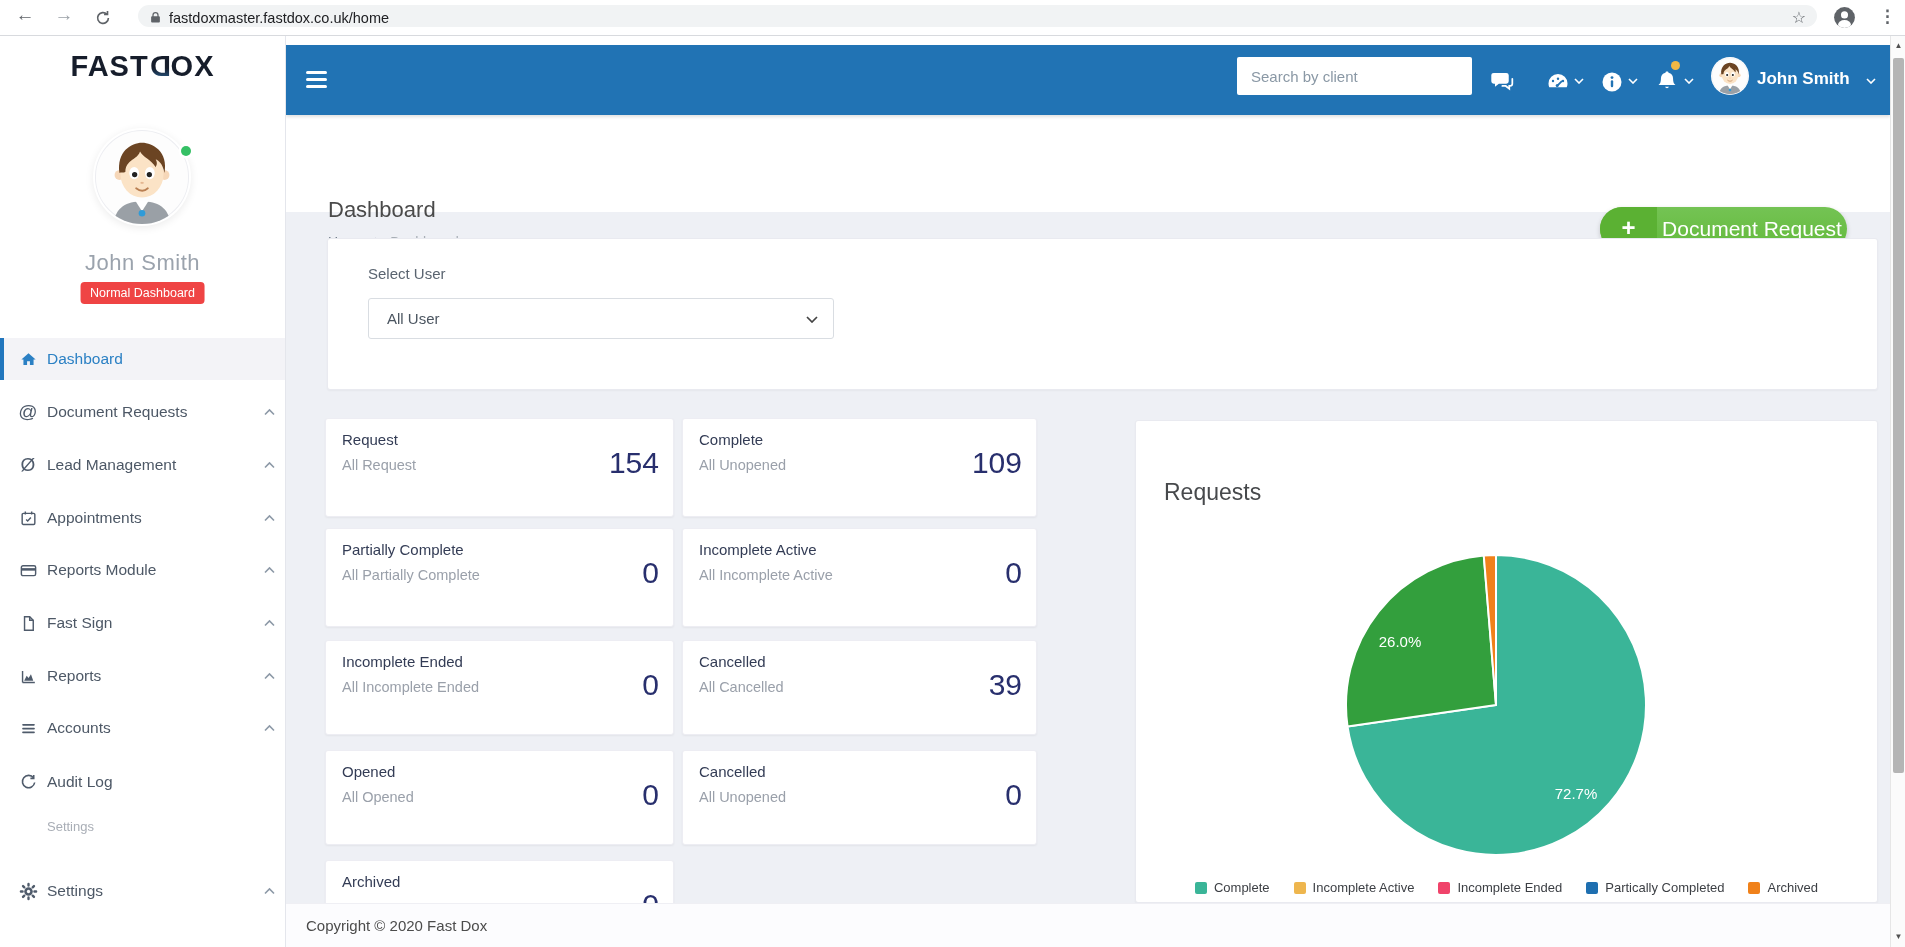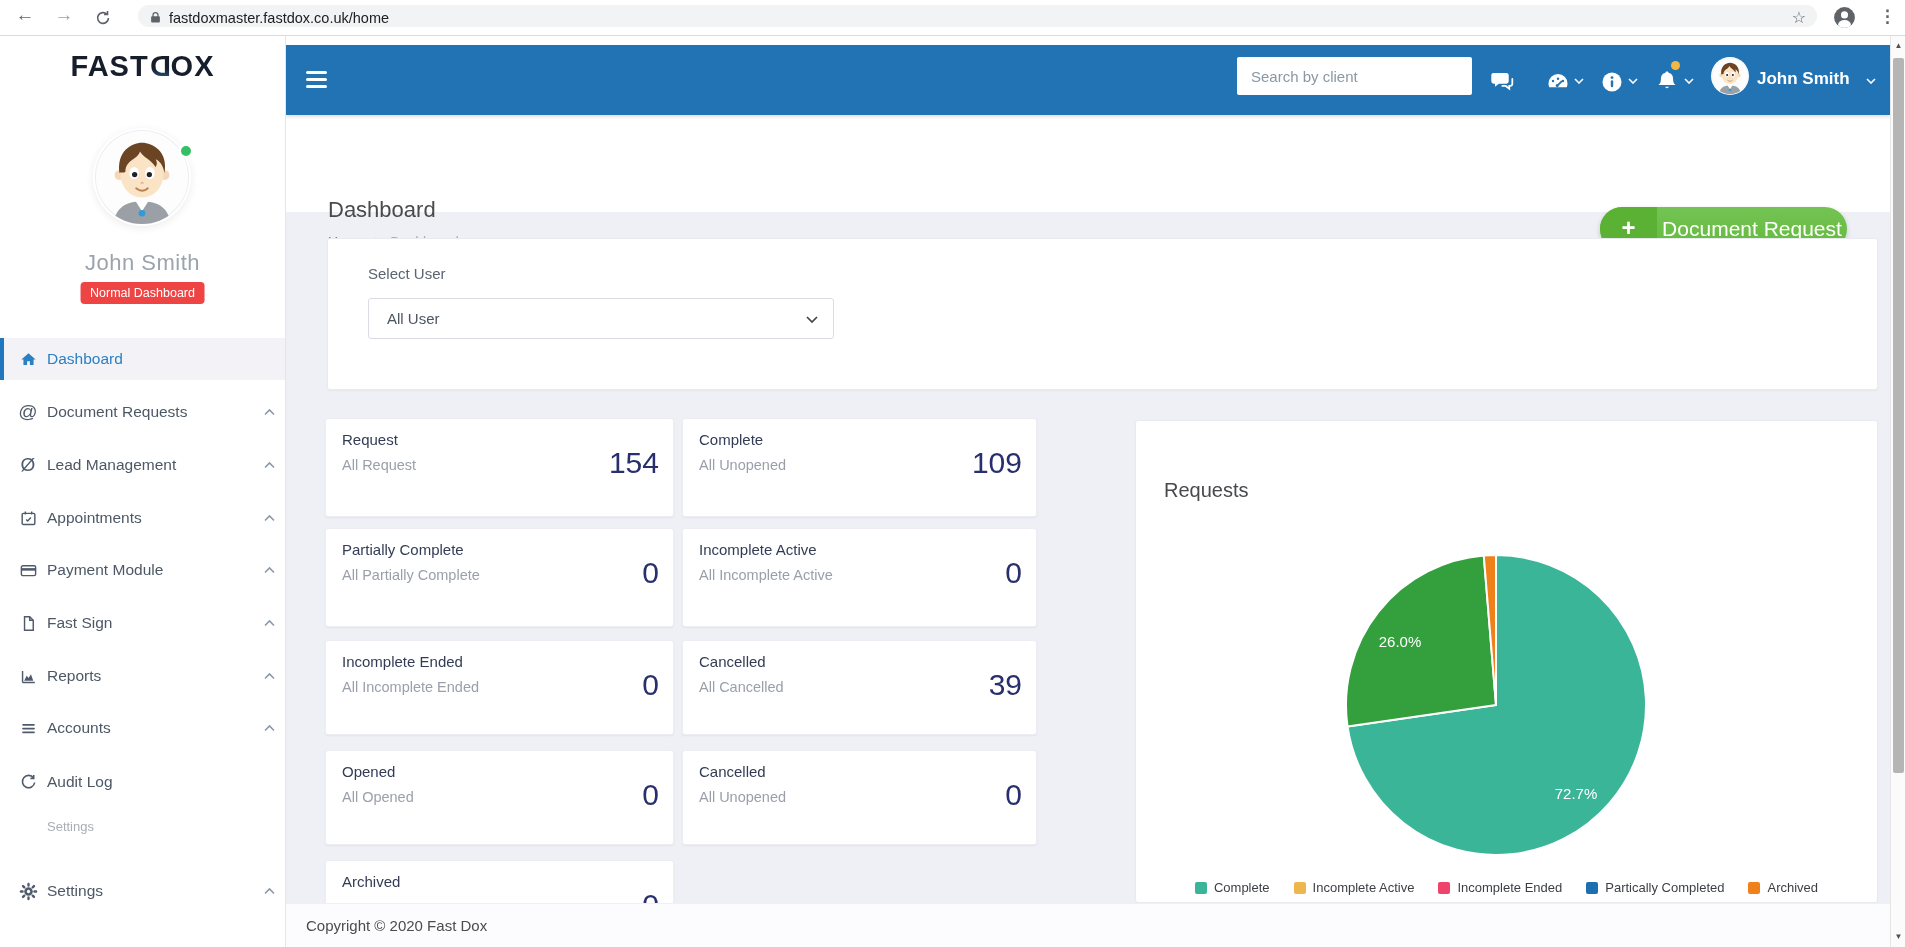--- a/index.html
+++ b/index.html
@@ -71,21 +71,21 @@
   .stats { position:absolute; left:39px; top:382px; width:712px; height:540px; }
   .stat-card { position:absolute; background:#fff; border:1px solid #ededf3; border-radius:3px; box-shadow:0 1px 2px rgba(0,0,0,.05); cursor:pointer; }
   .cl { left:0; width:349px; } .cr { left:357px; width:355px; }
   .r0 { top:0; height:99px; } .r1 { top:110px; height:99px; } .r2 { top:222px; height:95px; }
   .r3 { top:332px; height:95px; } .r4 { top:442px; height:95px; }
   .st-title { position:absolute; left:16px; top:12px; font-size:15px; color:#333c55; font-weight:500; }
   .st-sub { position:absolute; left:16px; top:38px; font-size:14.5px; color:#9aa0aa; }
   .st-value { position:absolute; right:14px; top:27px; font-size:30px; color:#282f6d; font-weight:500; }
 
   .chart-card { left:849px; top:384px; width:743px; height:483px; }
-  .chart-title { position:absolute; left:28px; top:58px; font-size:20px; color:#47494c; }
+  .chart-title { position:absolute; left:28px; top:58px; font-size:23px; color:#47494c; }
   .pie-wrap { position:absolute; left:207px; top:131px; width:306px; height:306px; }
   .pie-label { font-size:15px; fill:#fff; font-family:"Liberation Sans",sans-serif; }
   .legend { position:absolute; left:0; top:459px; width:100%; display:flex; justify-content:center; gap:24px; }
   .legend-item { display:flex; align-items:center; gap:7px; cursor:pointer; }
   .legend-swatch { width:12px; height:12px; border-radius:2px; }
   .legend-label { font-size:13px; color:#3c3f44; }
 
   .footer { position:absolute; left:0; top:867px; width:100%; height:44px; background:#fcfcfe; border-top:1px solid #efeff4; z-index:8; }
   .footer-text { position:absolute; left:20px; top:13px; font-size:15px; color:#4c4c4c; }
 
@@ -214,21 +214,21 @@
         </span>
     </div>
 
     <div class="side-item" style="top:513px">
       <span class="s-icon">
           <svg viewBox="0 0 24 24" width="19" height="19">
             <rect x="3" y="6" width="18" height="12.5" rx="2" fill="none" stroke="currentColor" stroke-width="1.8"></rect>
             <rect x="3" y="9" width="18" height="3.2" fill="currentColor"></rect>
           </svg>
         </span>
-      <span class="s-label">Payment Module</span>
+      <span class="s-label">Reports Module</span>
       <span class="s-caret">
           <svg width="11" height="7" viewBox="0 0 11 7" fill="none" stroke="#8d99a7" stroke-width="1.6">
             <path d="M1 6l4.5-4.5L10 6"></path>
           </svg>
         </span>
     </div>
 
     <div class="side-item" style="top:566px">
       <span class="s-icon">
           <svg viewBox="0 0 24 24" width="19" height="19" fill="none" stroke="currentColor" stroke-width="1.8">

